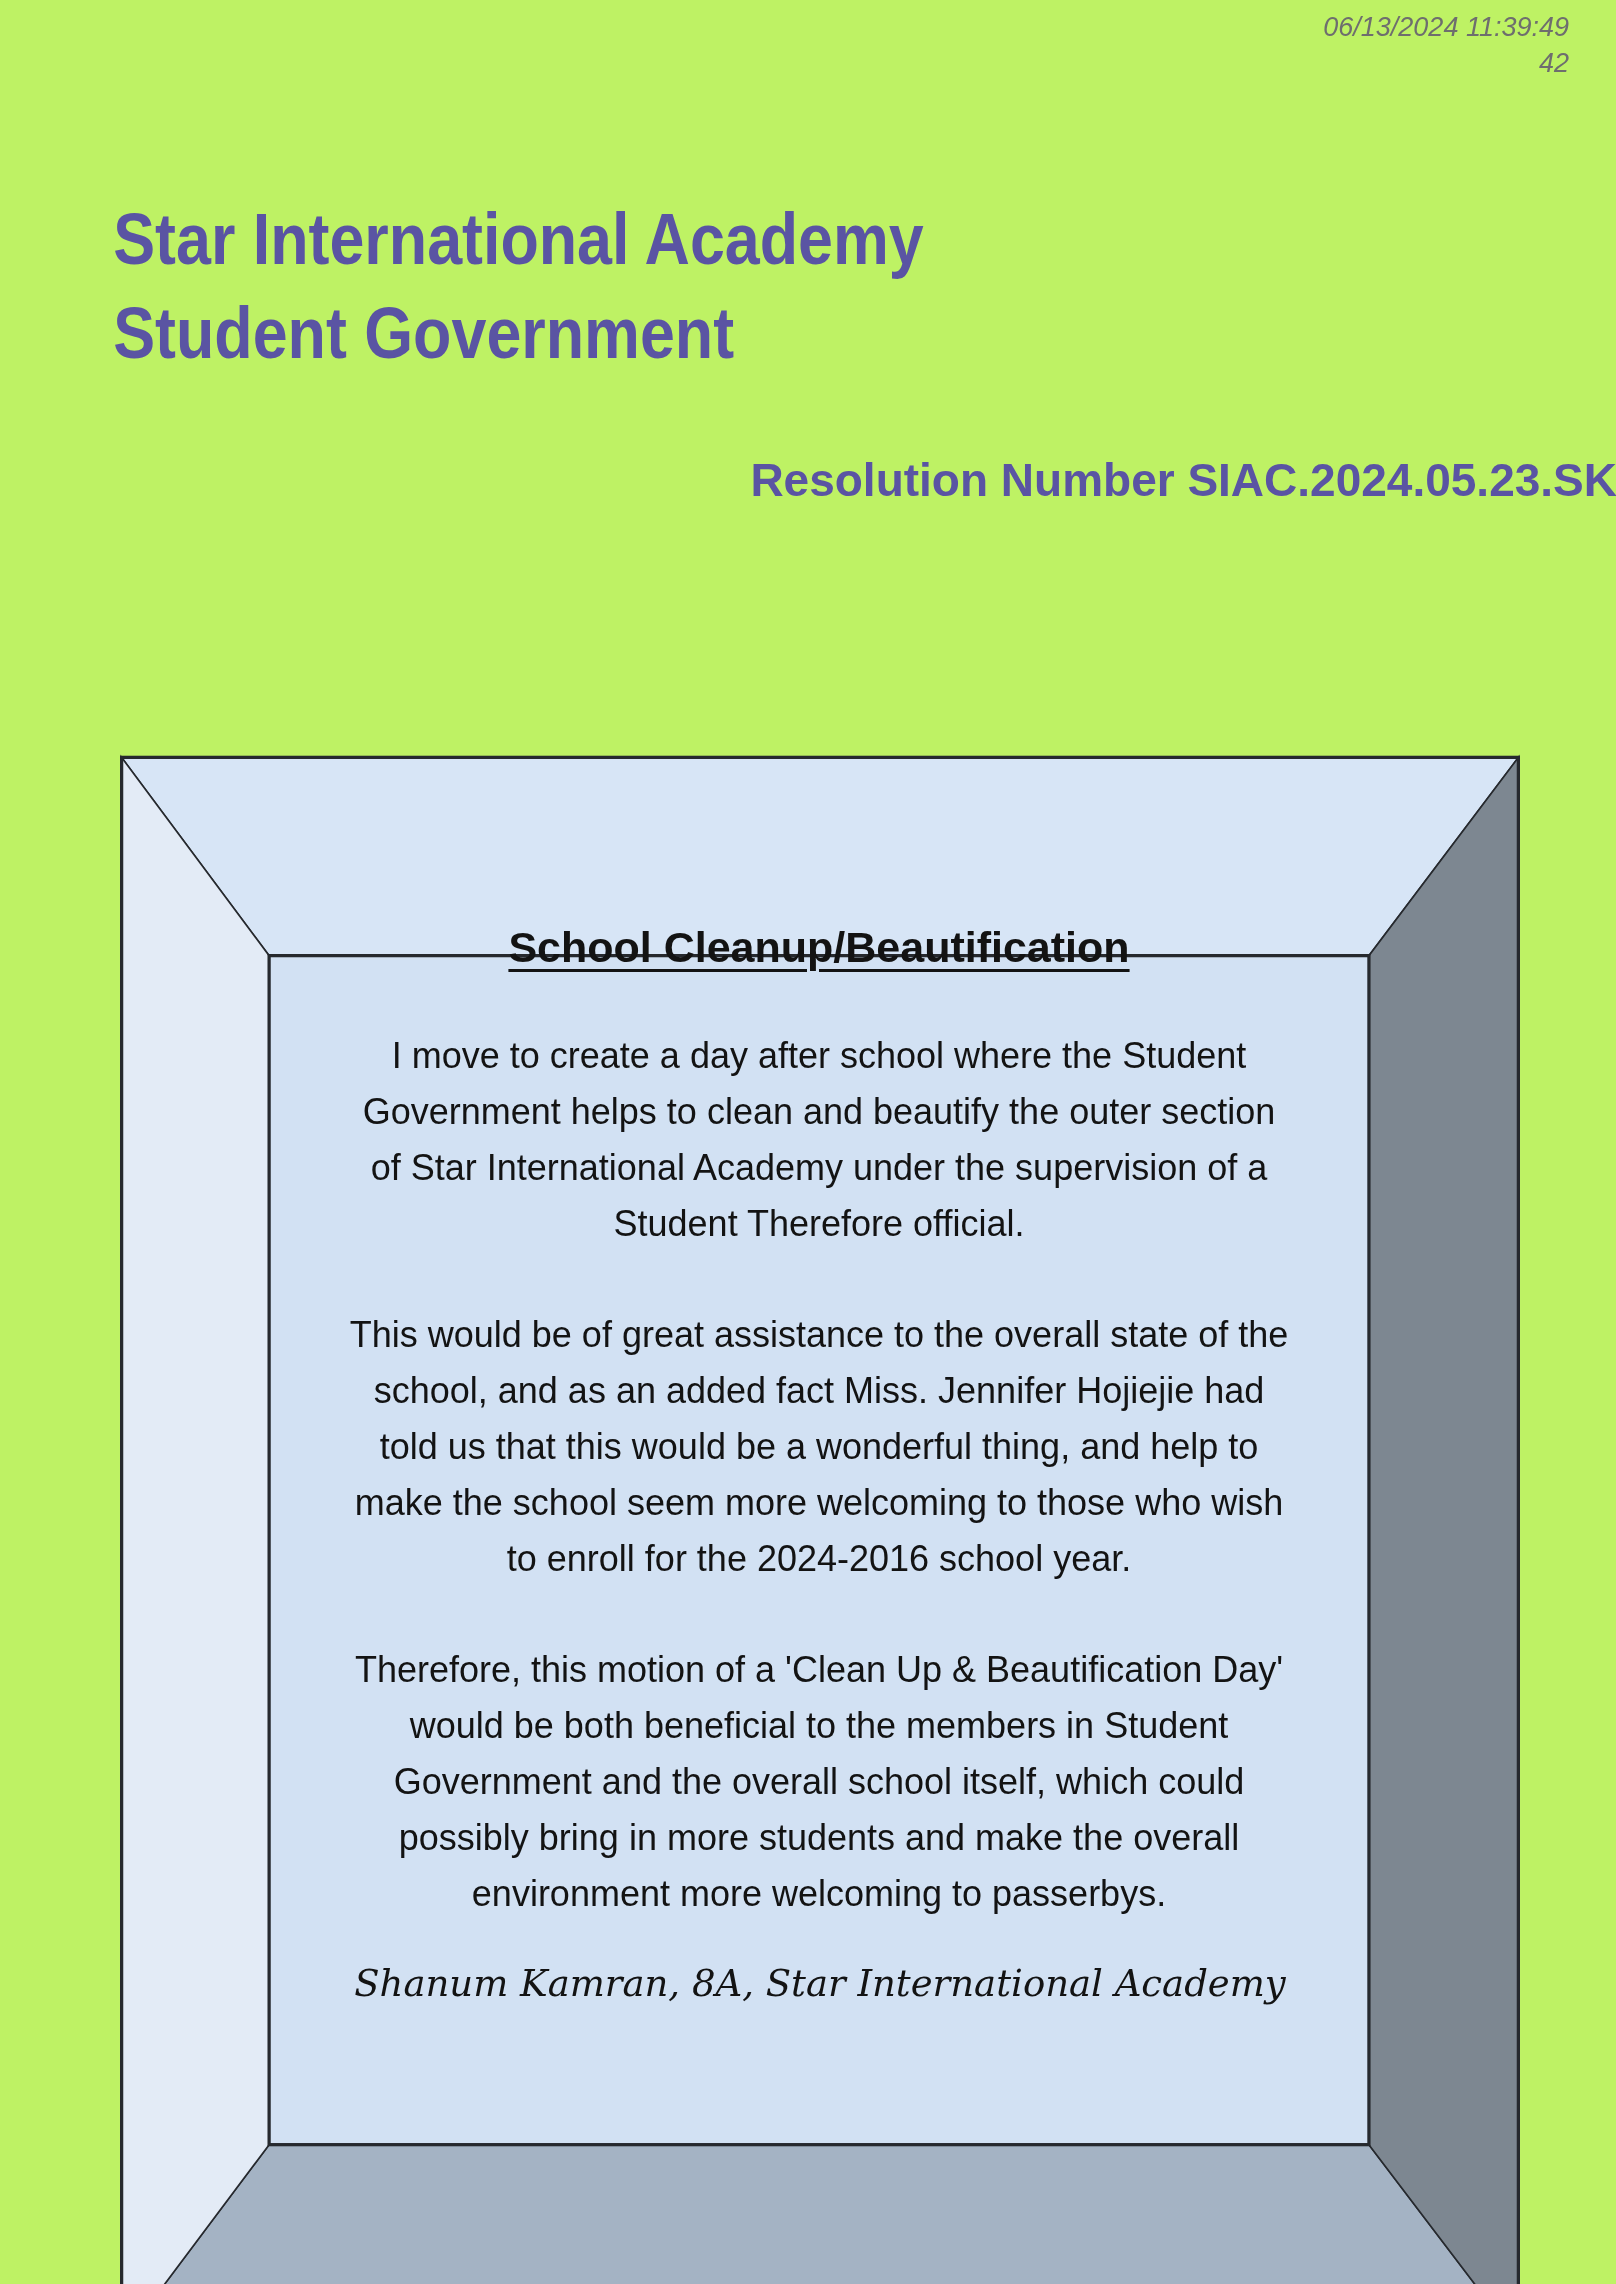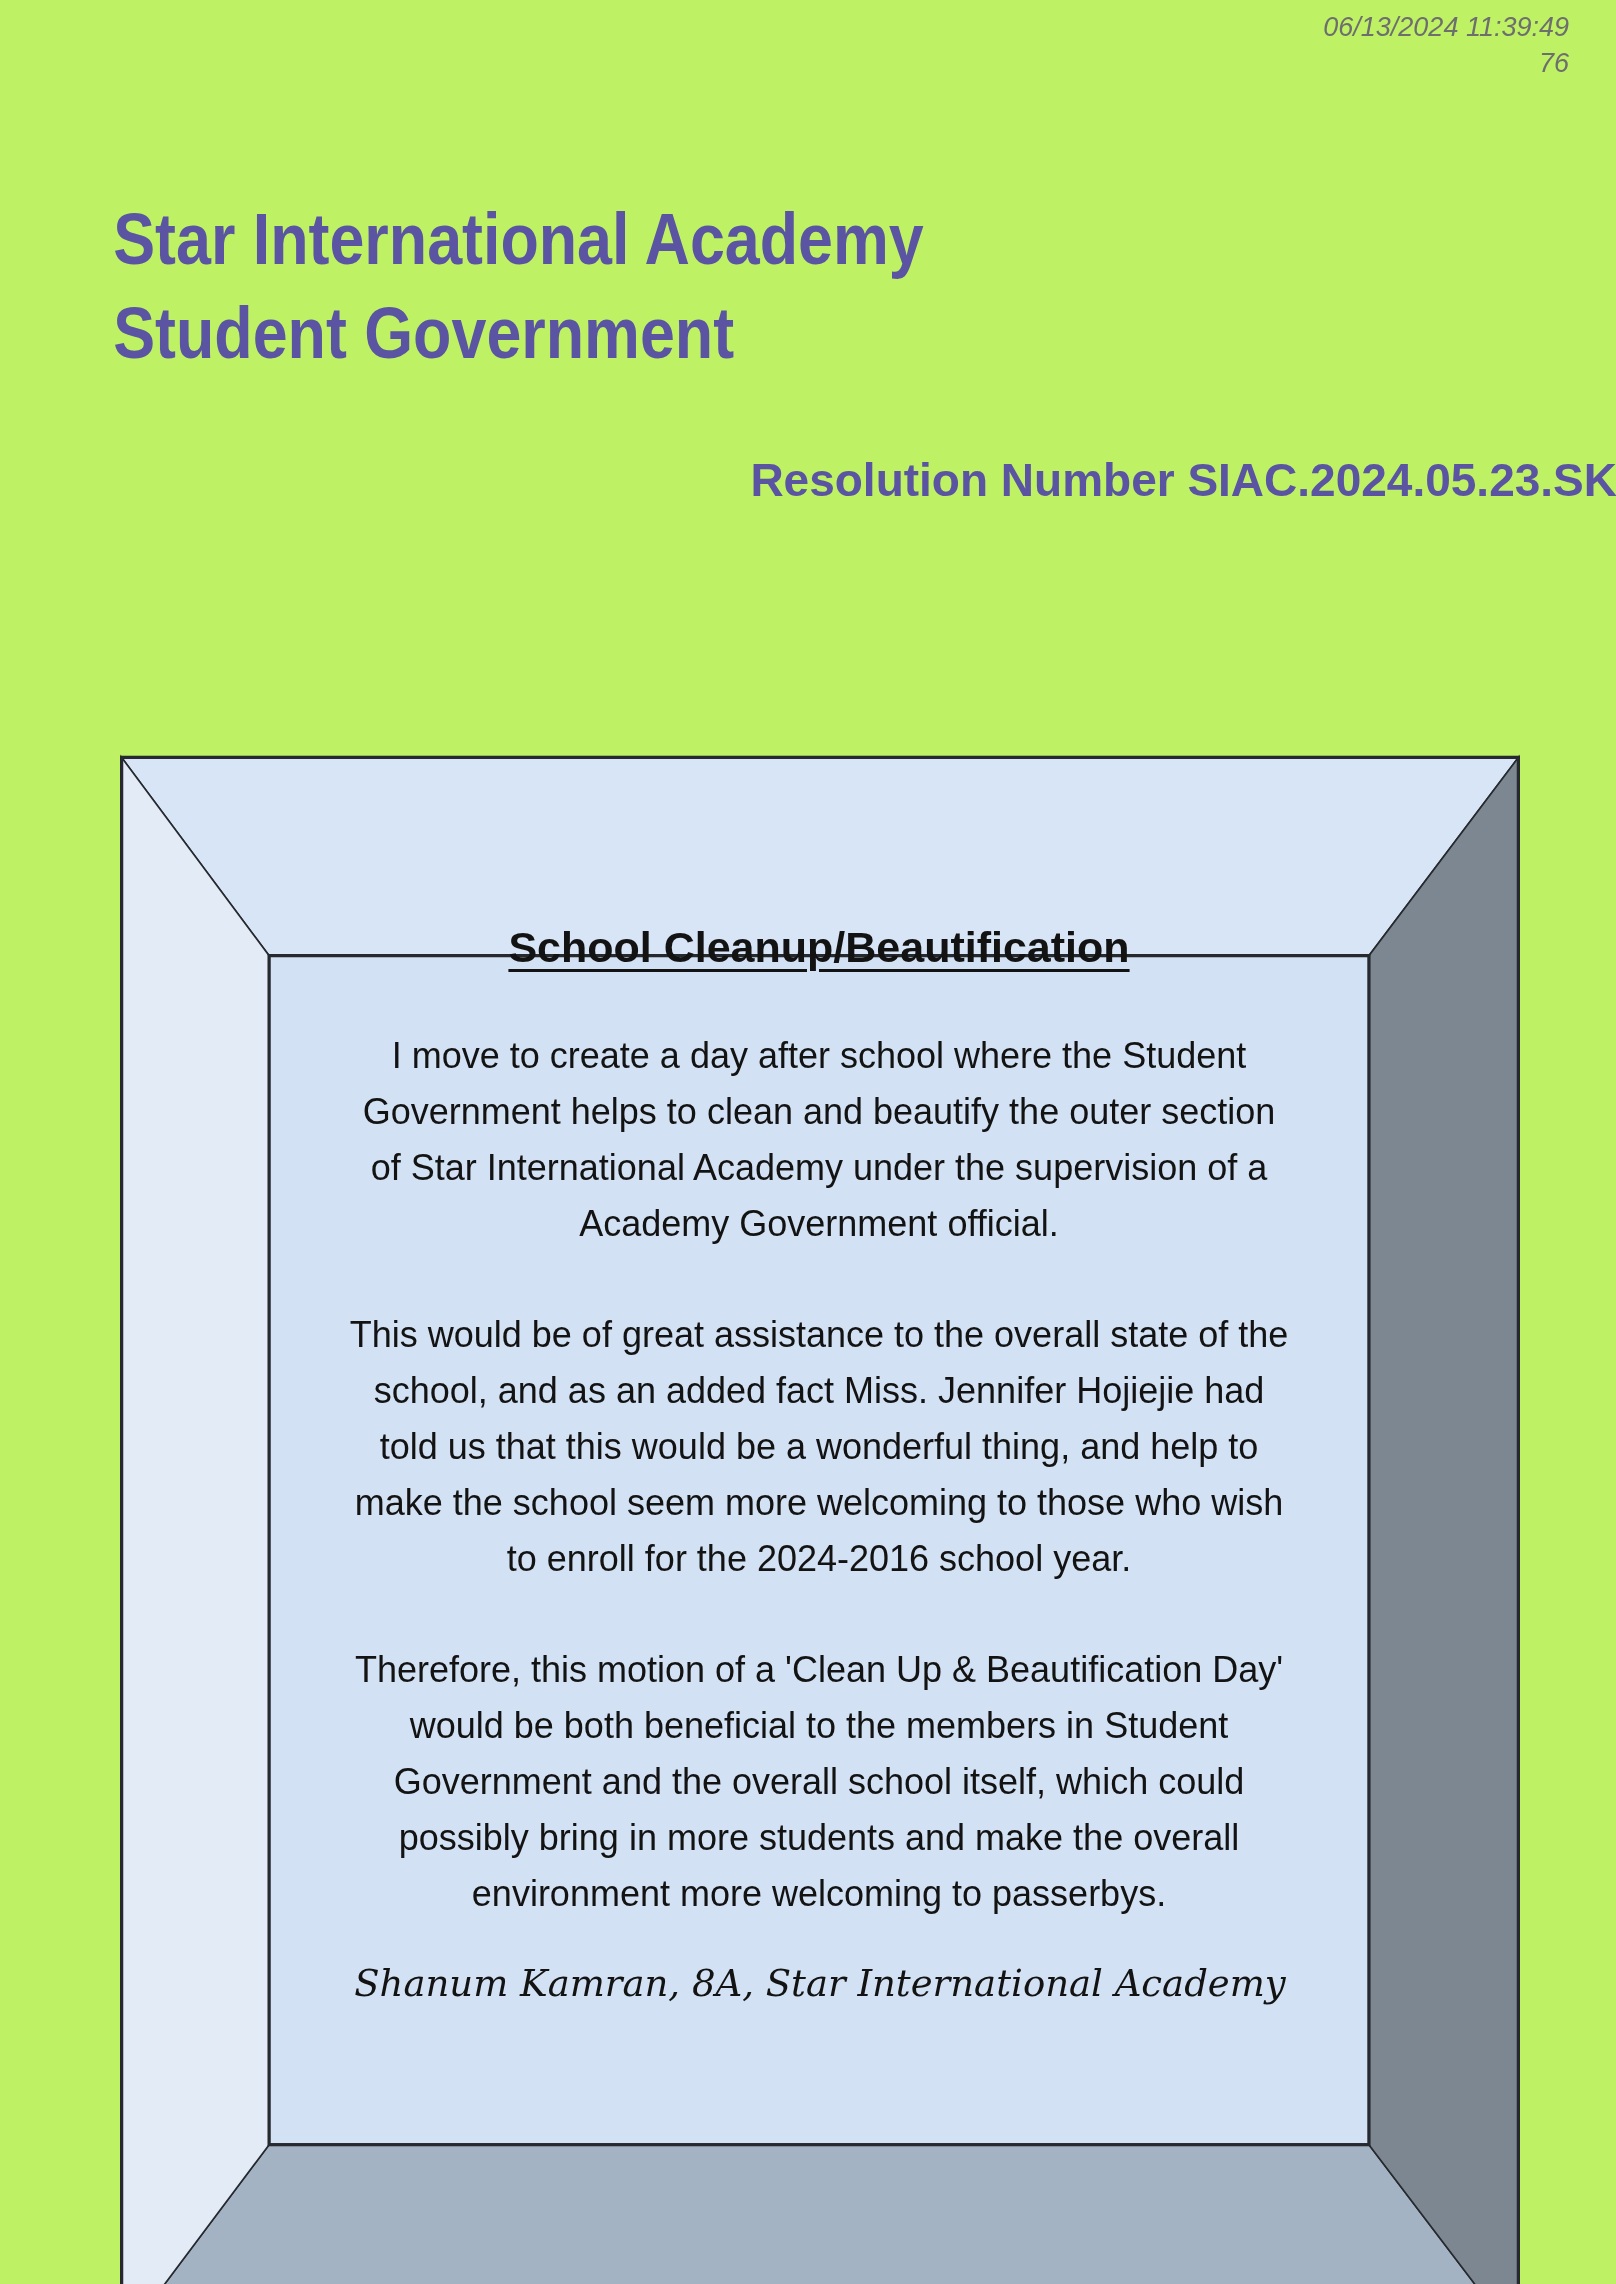--- a/index.html
+++ b/index.html
@@ -121,21 +121,21 @@
     white-space: nowrap;
   }
 </style>
 </head>
 <body>
 
 <div class="page">
 
   <div class="page-header">
     <div>06/13/2024 11:39:49</div>
-    <div>76</div>
+    <div>42</div>
   </div>
 
   <h1 class="doc-title">
     <span class="title-line">Star International Academy</span>
     <span class="title-line">Student Government</span>
   </h1>
 
   <h2 class="resolution-line">Resolution Number SIAC.2024.05.23.SK</h2>
 
   <div class="frame">
@@ -148,21 +148,21 @@
         <rect x="229" y="307" width="1689" height="1826" stroke-width="5" fill="#d2e1f3"></rect>
         <rect x="2.5" y="2.5" width="2145" height="2433" fill="none" stroke-width="5"></rect>
       </g>
     </svg>
 
     <div class="panel-text">
       <h3 class="panel-heading">School Cleanup/Beautification</h3>
       <p class="panel-paragraph">I move to create a day after school where the Student
 Government helps to clean and beautify the outer section
 of Star International Academy under the supervision of a
-Academy Government official.</p>
+Student Therefore official.</p>
       <p class="panel-paragraph">This would be of great assistance to the overall state of the
 school, and as an added fact Miss. Jennifer Hojiejie had
 told us that this would be a wonderful thing, and help to
 make the school seem more welcoming to those who wish
 to enroll for the 2024-2016 school year.</p>
       <p class="panel-paragraph">Therefore, this motion of a 'Clean Up &amp; Beautification Day'
 would be both beneficial to the members in Student
 Government and the overall school itself, which could
 possibly bring in more students and make the overall
 environment more welcoming to passerbys.</p>

